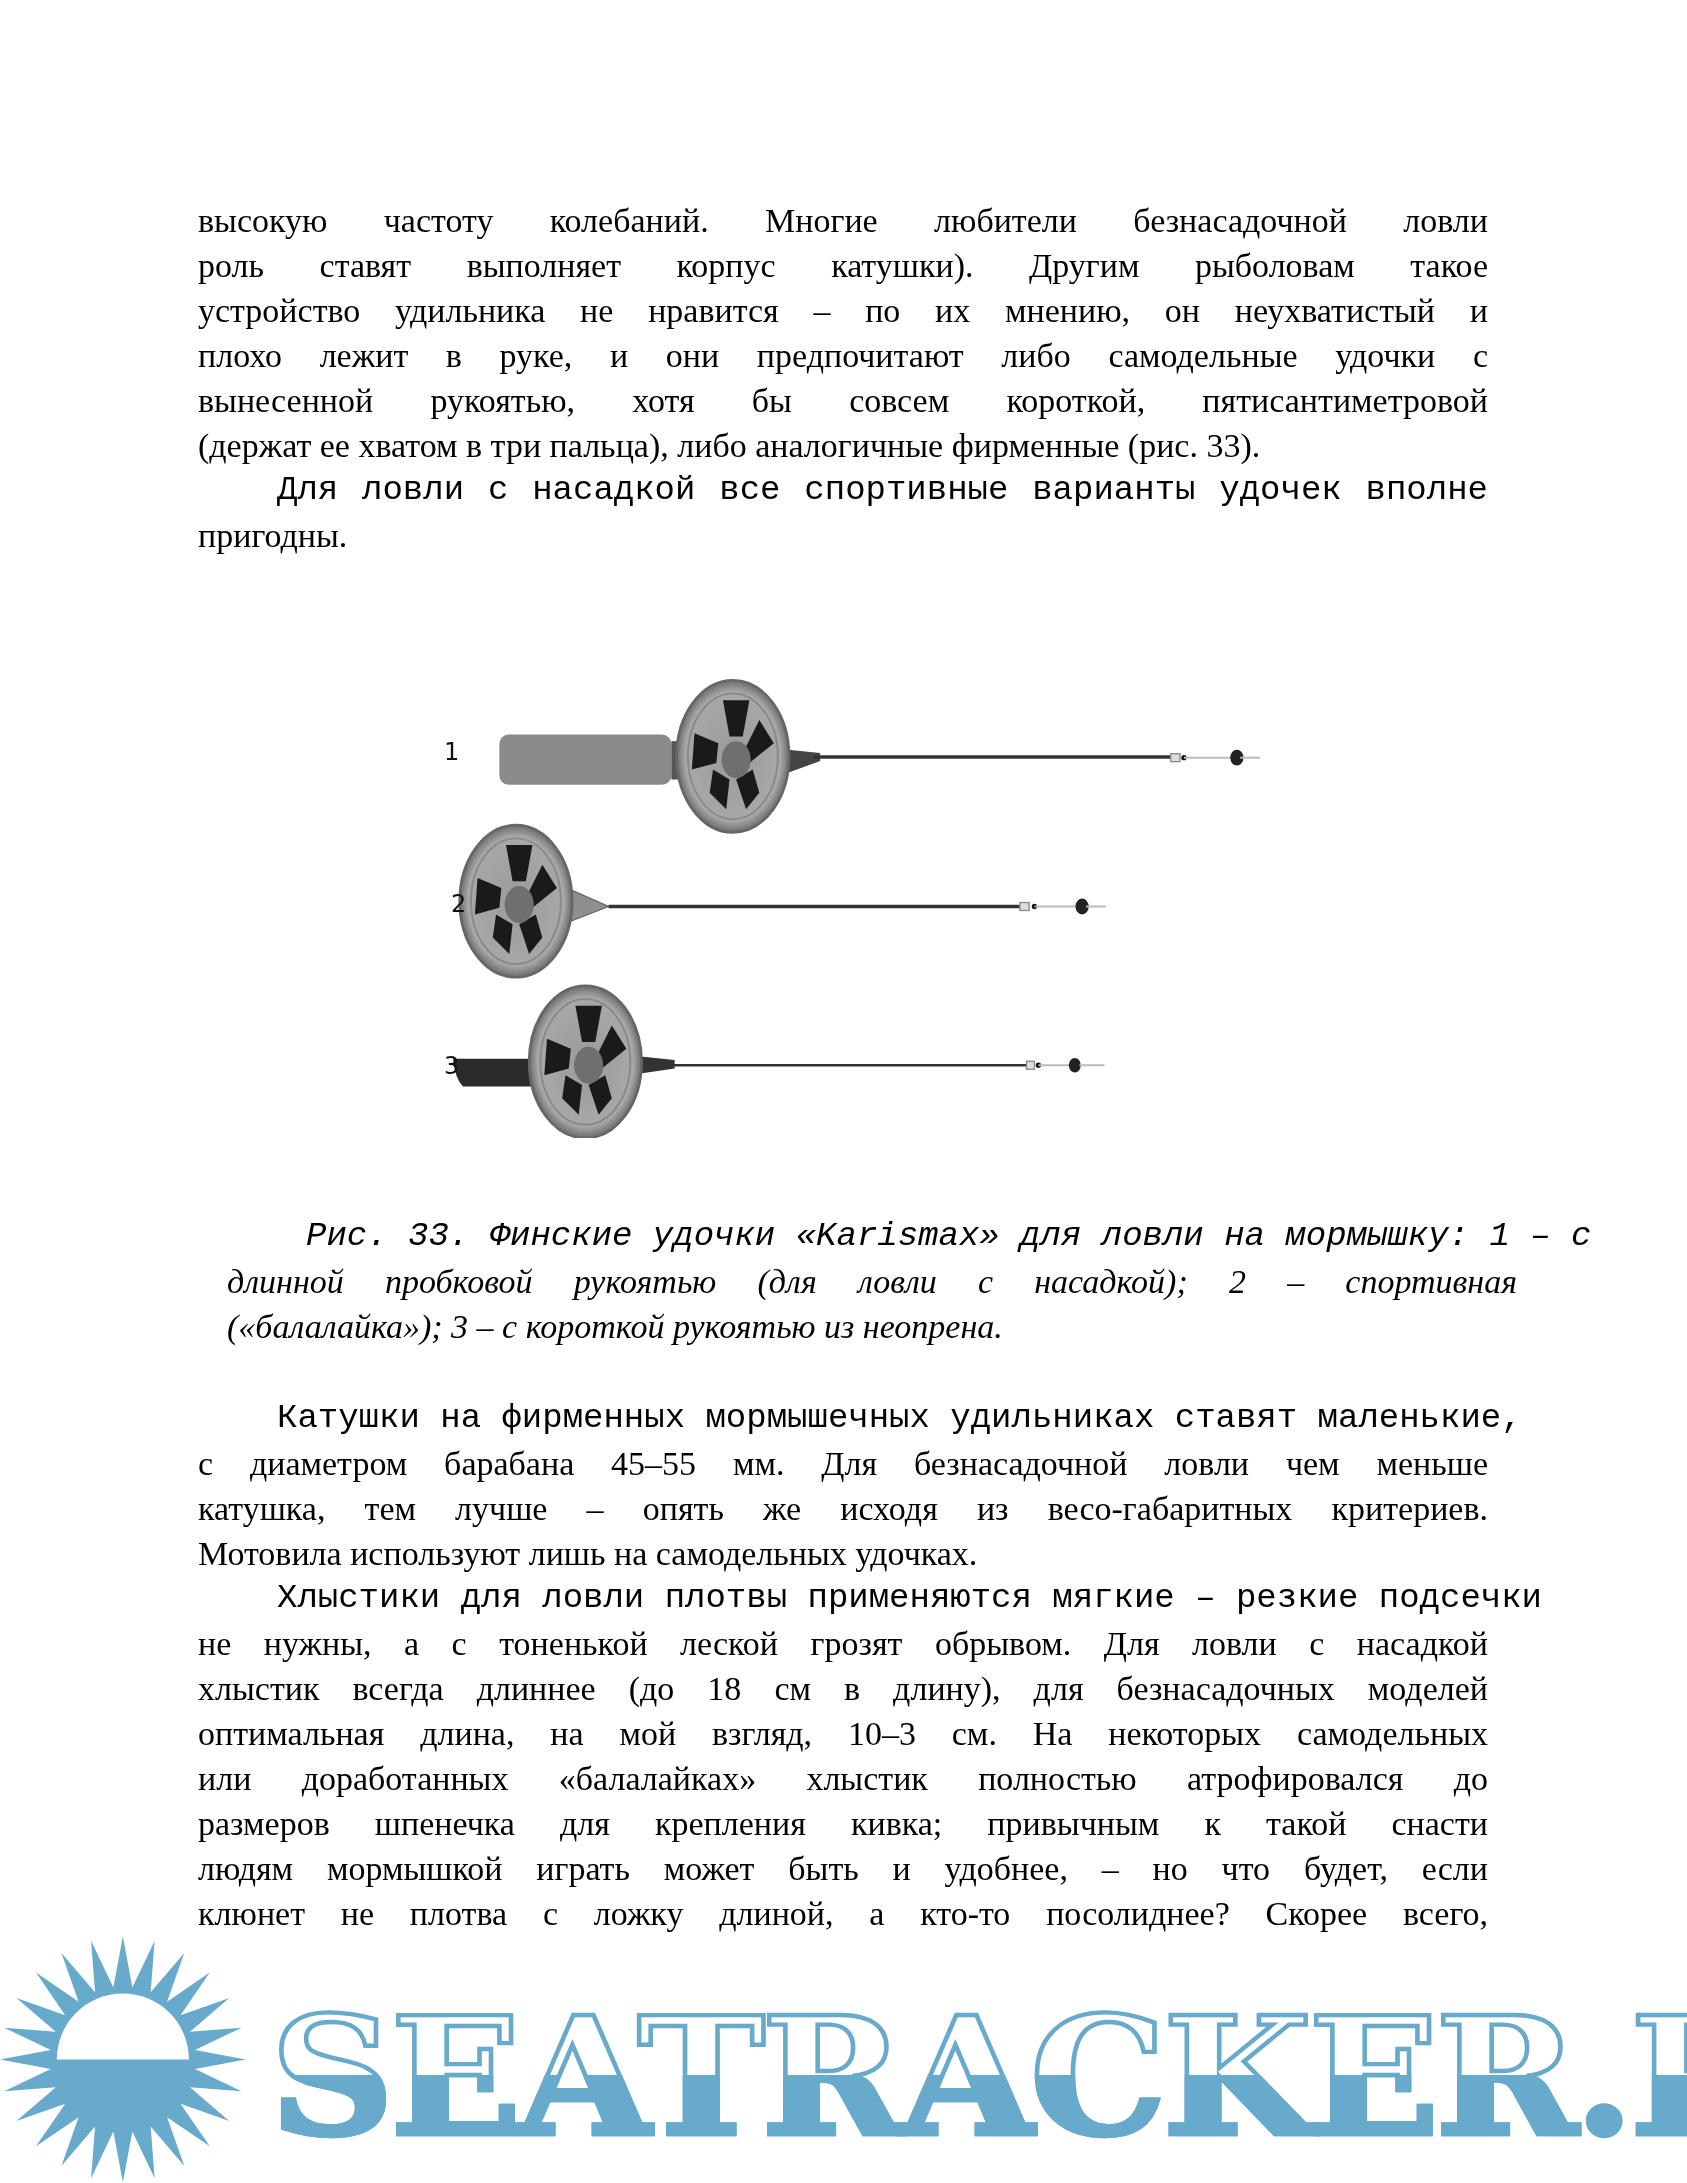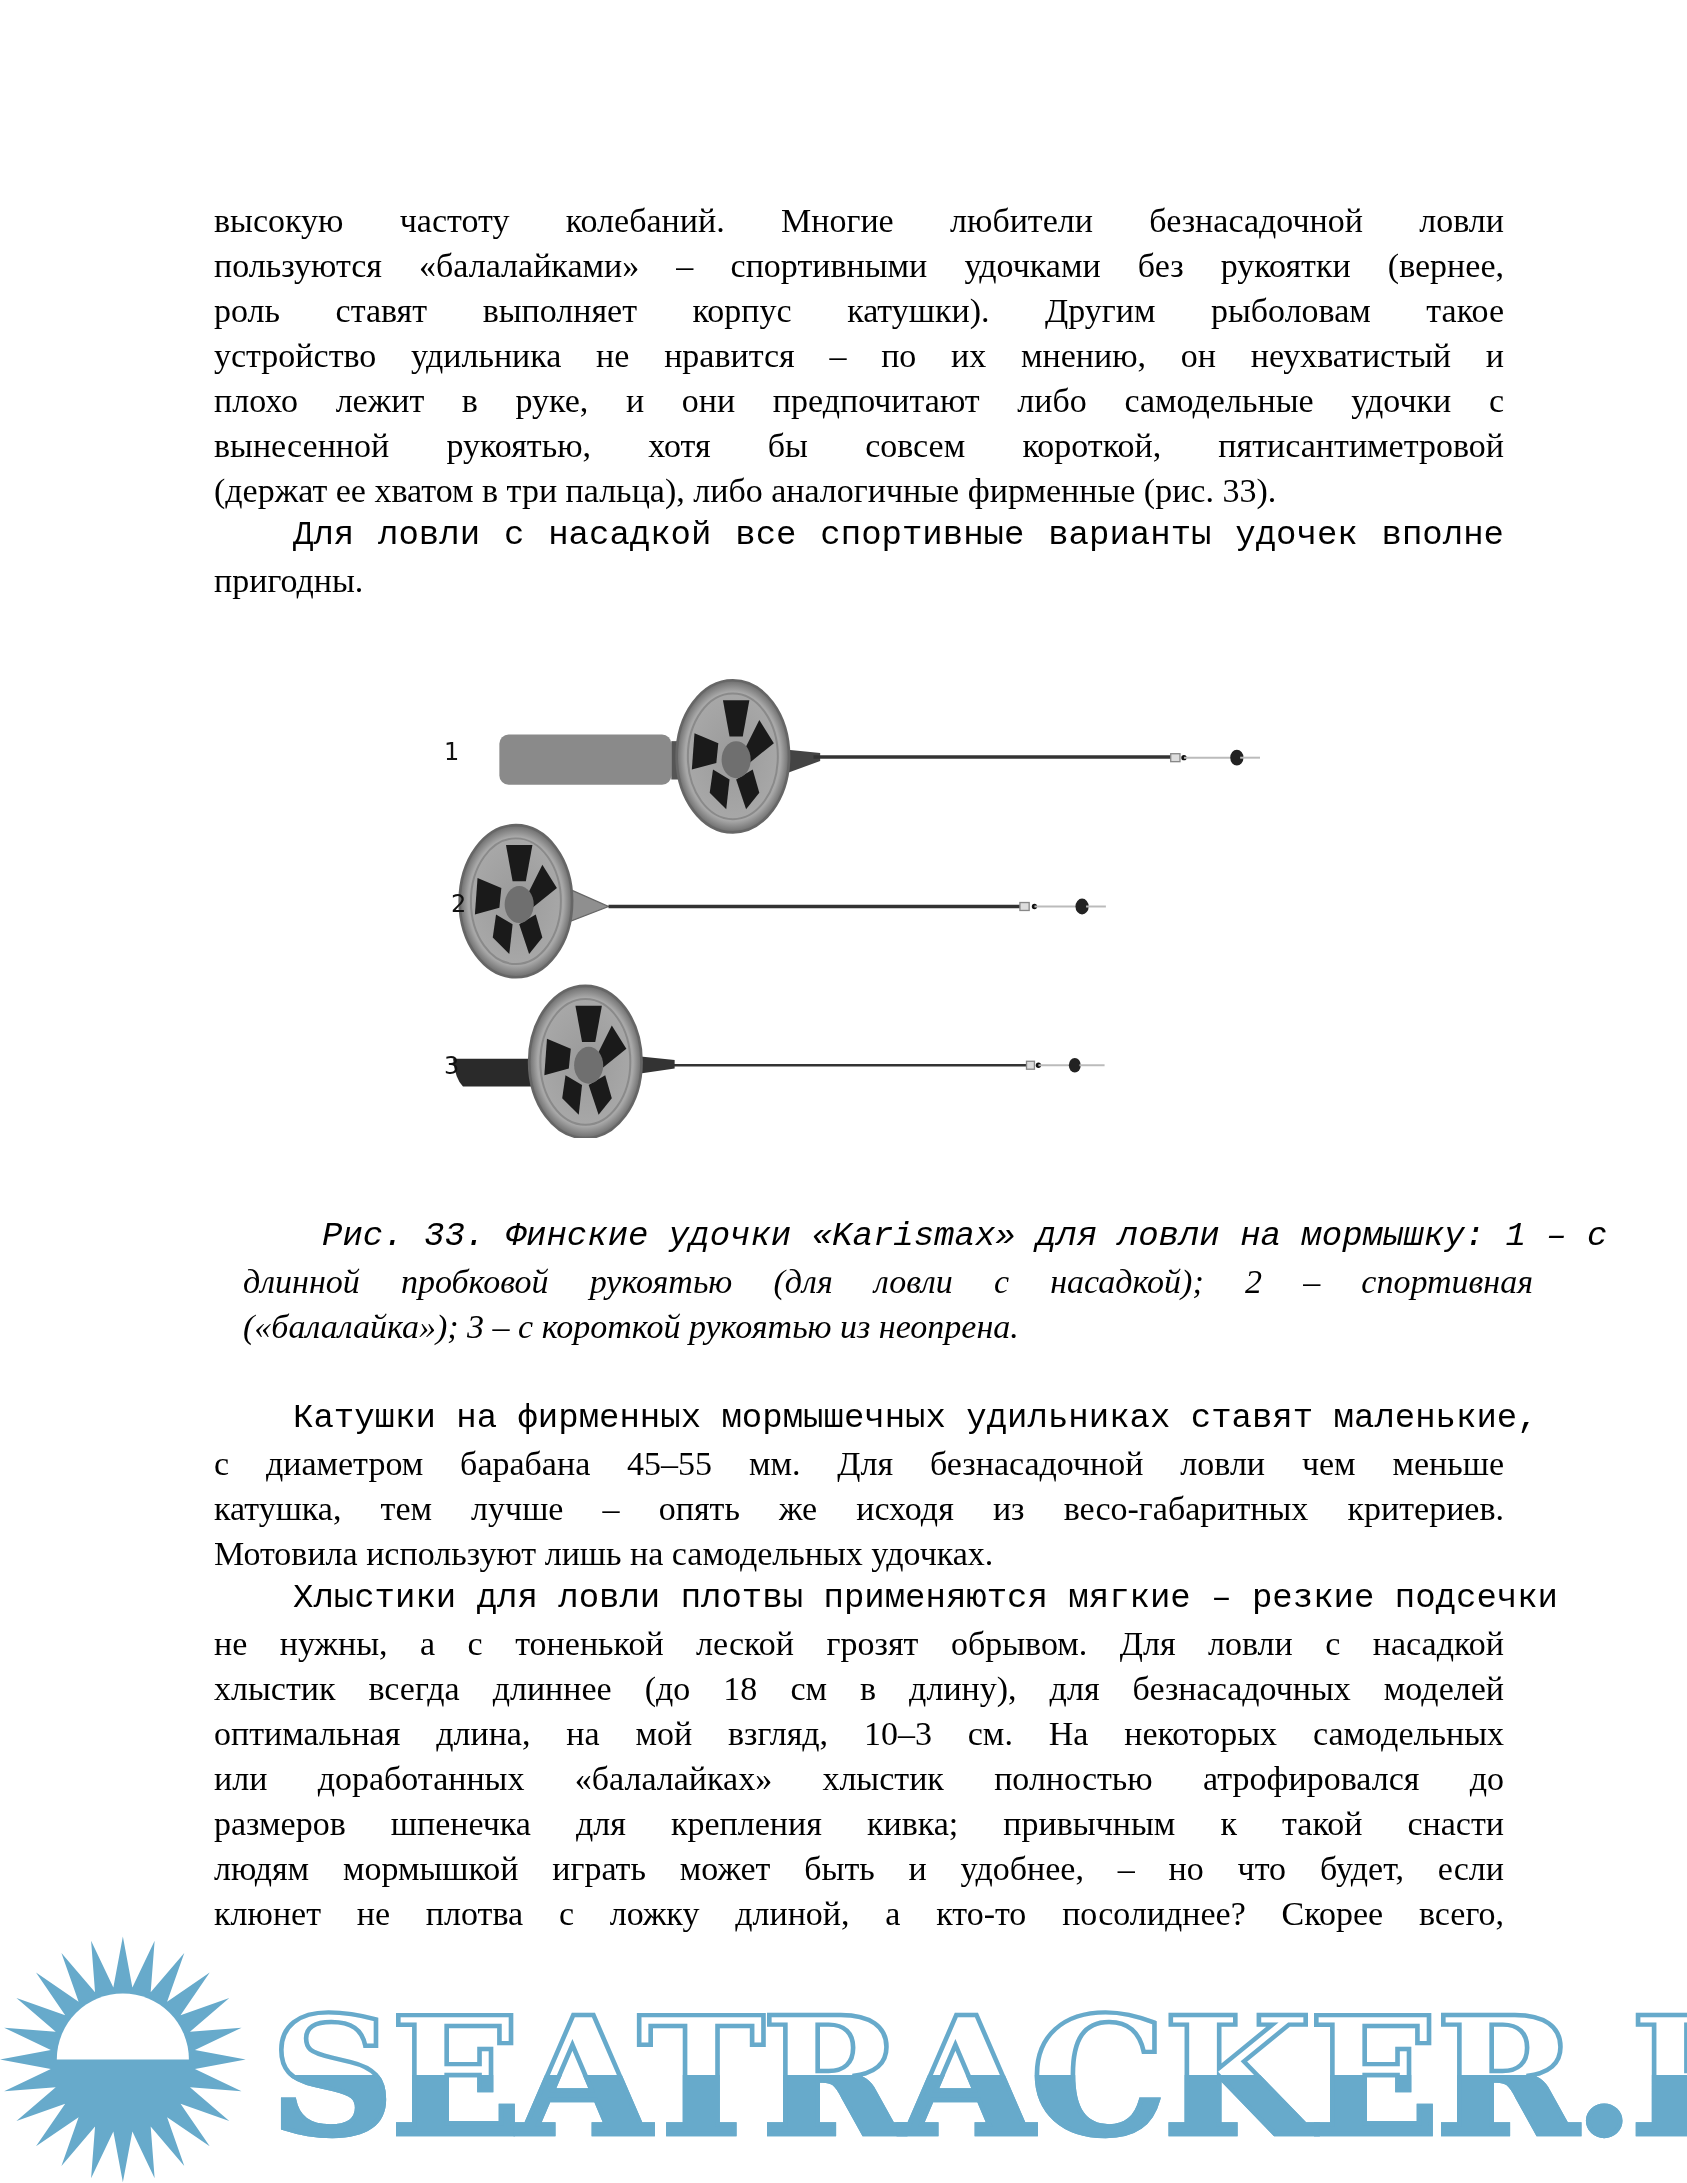--- a/index.html
+++ b/index.html
@@ -1,37 +1,36 @@
 <!DOCTYPE html>
 <html style="font-size:10.6px"><head>
 <meta charset="utf-8">
 <style>
   html,body{margin:0;padding:0;background:#fff;}
   body{width:1687px;height:2183px;position:relative;overflow:hidden;font-family:"Liberation Serif","DejaVu Serif",serif;color:#000;}
-  .para{position:absolute;left:214px;width:1290px;font-size:34px;line-height:45px;text-align:justify;}
+  .para{position:absolute;left:198px;width:1290px;font-size:34px;line-height:45px;text-align:justify;}
   .para .ln{display:block;height:45px;white-space:nowrap;text-align-last:justify;text-align:justify;}
   .para .ln.last{text-align-last:left;}
   .para .ln.ind{padding-left:79px;font-family:Liberation Mono, monospace;}
   .caption{font-style:italic;}
   #p1{top:198px;}
   #p2{top:1396px;}
   #cap{top:1214px;margin-left:29px;}
   #figure{position:absolute;left:410px;top:675px;width:860px;height:463px;}
   .fig-label{position:absolute;font-family:"DejaVu Sans",sans-serif;font-size:24px;color:#111;}
   #watermark{position:absolute;left:0;top:1932px;width:1687px;height:251px;}
   .wm-text{position:absolute;left:270px;top:63px;font-family:"DejaVu Serif",serif;font-weight:bold;font-size:172px;letter-spacing:-4px;line-height:1;transform:scaleY(0.95);transform-origin:top left;
     color:transparent;background:linear-gradient(to bottom,transparent 0%, transparent 49%, #67aacb 49%, #67aacb 100%);-webkit-background-clip:text;background-clip:text;
     -webkit-text-stroke:4.6px #67aacb;}
 </style>
 </head>
 <body>
 
 <div class="para" id="p1">
   <span class="ln">высокую частоту колебаний. Многие любители безнасадочной ловли</span>
-  <span class="ln">пользуются «балалайками» – спортивными удочками без рукоятки (вернее,</span>
   <span class="ln">роль ставят выполняет корпус катушки). Другим рыболовам такое</span>
   <span class="ln">устройство удильника не нравится – по их мнению, он неухватистый и</span>
   <span class="ln">плохо лежит в руке, и они предпочитают либо самодельные удочки с</span>
   <span class="ln">вынесенной рукоятью, хотя бы совсем короткой, пятисантиметровой</span>
   <span class="ln last">(держат ее хватом в три пальца), либо аналогичные фирменные (рис. 33).</span>
   <span class="ln ind">Для ловли с насадкой все спортивные варианты удочек вполне</span>
   <span class="ln last">пригодны.</span>
 </div>
 
 <div id="figure">

